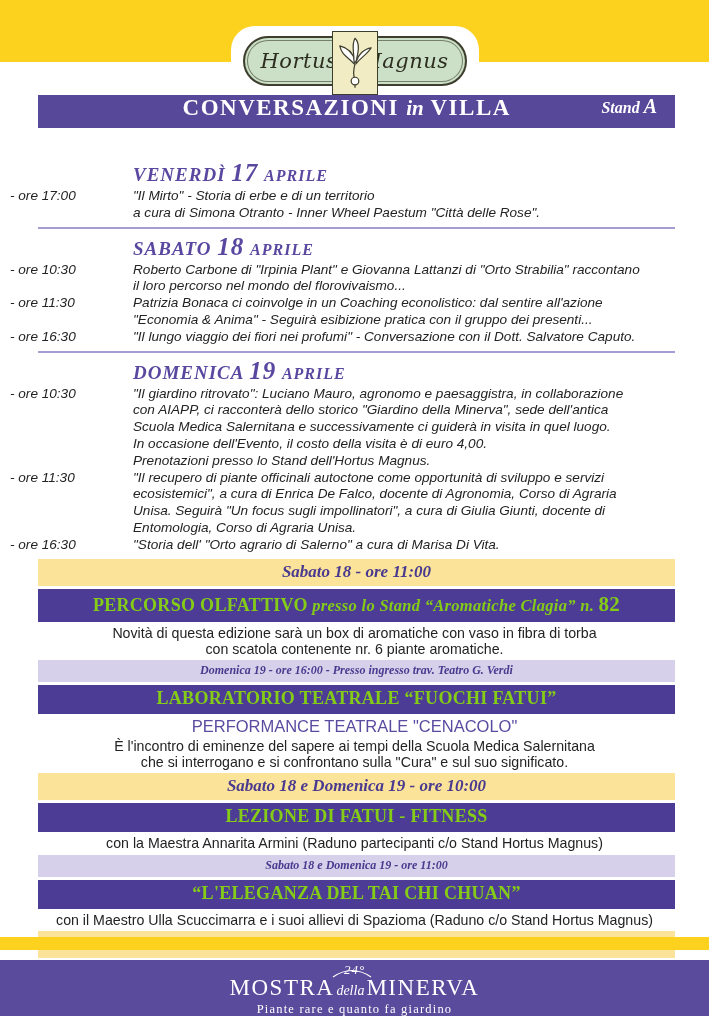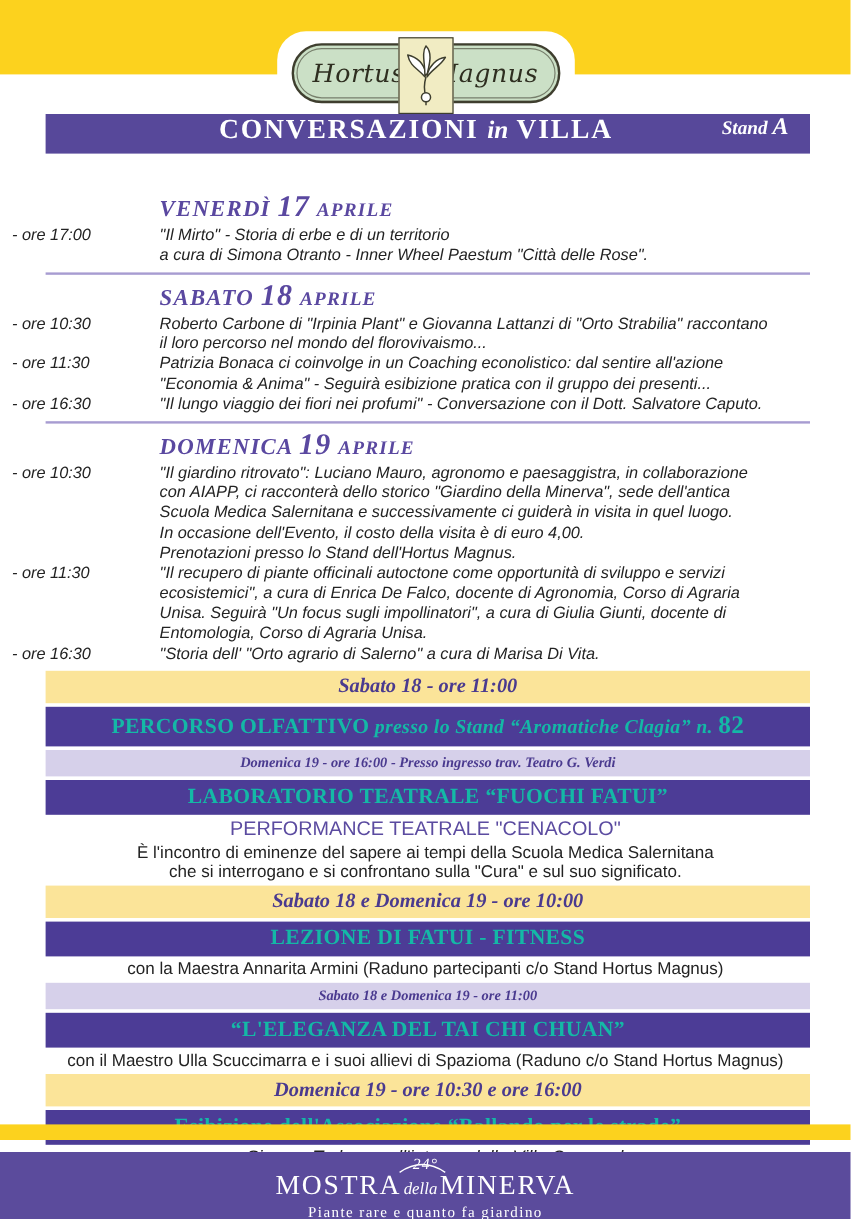--- a/index.html
+++ b/index.html
@@ -59,21 +59,21 @@
   }
   .divider{border:none;border-top:2px solid #A79CD1;margin:5px 0 4px 28px;width:637px;}
   
   .blocks{margin-top:5px;}
   .banner{
     margin:3px 0 3px 38px;width:637px;box-sizing:border-box;text-align:center;
     font-family:"Liberation Serif",serif;
   }
   .banner-yellow{background:#FBE499;color:#4A3A8F;font-weight:bold;font-style:italic;font-size:17px;padding:3px 0 4px 0;}
   .banner-lavender{background:#D6D0EA;color:#4A3A8F;font-weight:bold;font-style:italic;font-size:12px;padding:3px 0 4px 0;}
-  .banner-purple{background:#4C3C96;color:#14b8a6;font-weight:bold;font-size:18px;padding:3px 0 5px 0;letter-spacing:.3px;}
+  .banner-purple{background:#4C3C96;color:#84cc16;font-weight:bold;font-size:18px;padding:3px 0 5px 0;letter-spacing:.3px;}
   .banner-purple .detail{font-style:italic;font-size:16.5px;}
   .banner-purple .num{font-size:21px;}
   .paragraph{
     text-align:center;font-size:14.2px;line-height:16.2px;color:#232323;
     margin:3px 10px;white-space:pre-line;
   }
   .paragraph.italic{font-style:italic;font-size:15px;}
   .subtitle{
     text-align:center;color:#5B4BA0;font-size:16.5px;line-height:17px;margin:4px 0 1px 0;
   }
@@ -198,20 +198,22 @@
   </div>
 
   <div class="blocks">
 
     <div class="banner banner-yellow">Sabato 18 - ore 11:00</div>
 
     <div class="banner banner-purple">
       <span>PERCORSO OLFATTIVO</span><span class="detail"> presso lo Stand “Aromatiche Clagia” n. </span><span class="num">82</span>
     </div>
 
+    <div class="paragraph">Novità di questa edizione sarà un box di aromatiche con vaso in fibra di torba
+con scatola contenente nr. 6 piante aromatiche.</div>
 
     <div class="banner banner-lavender">Domenica 19 - ore 16:00 - Presso ingresso trav. Teatro G. Verdi</div>
 
     <div class="banner banner-purple">LABORATORIO TEATRALE “FUOCHI FATUI”</div>
 
     <div class="subtitle">PERFORMANCE TEATRALE "CENACOLO"</div>
     <div class="paragraph">È l'incontro di eminenze del sapere ai tempi della Scuola Medica Salernitana
 che si interrogano e si confrontano sulla "Cura" e sul suo significato.</div>
 
     <div class="banner banner-yellow">Sabato 18 e Domenica 19 - ore 10:00</div>

